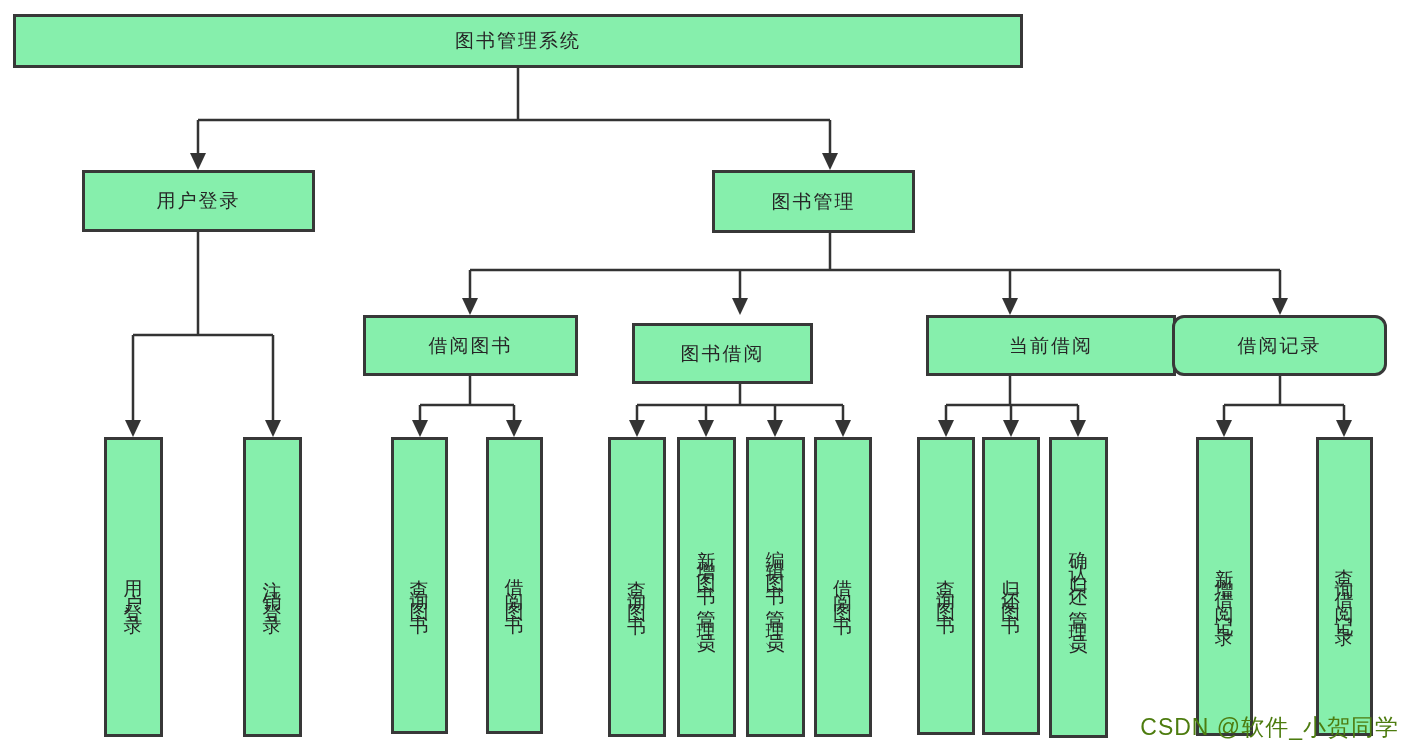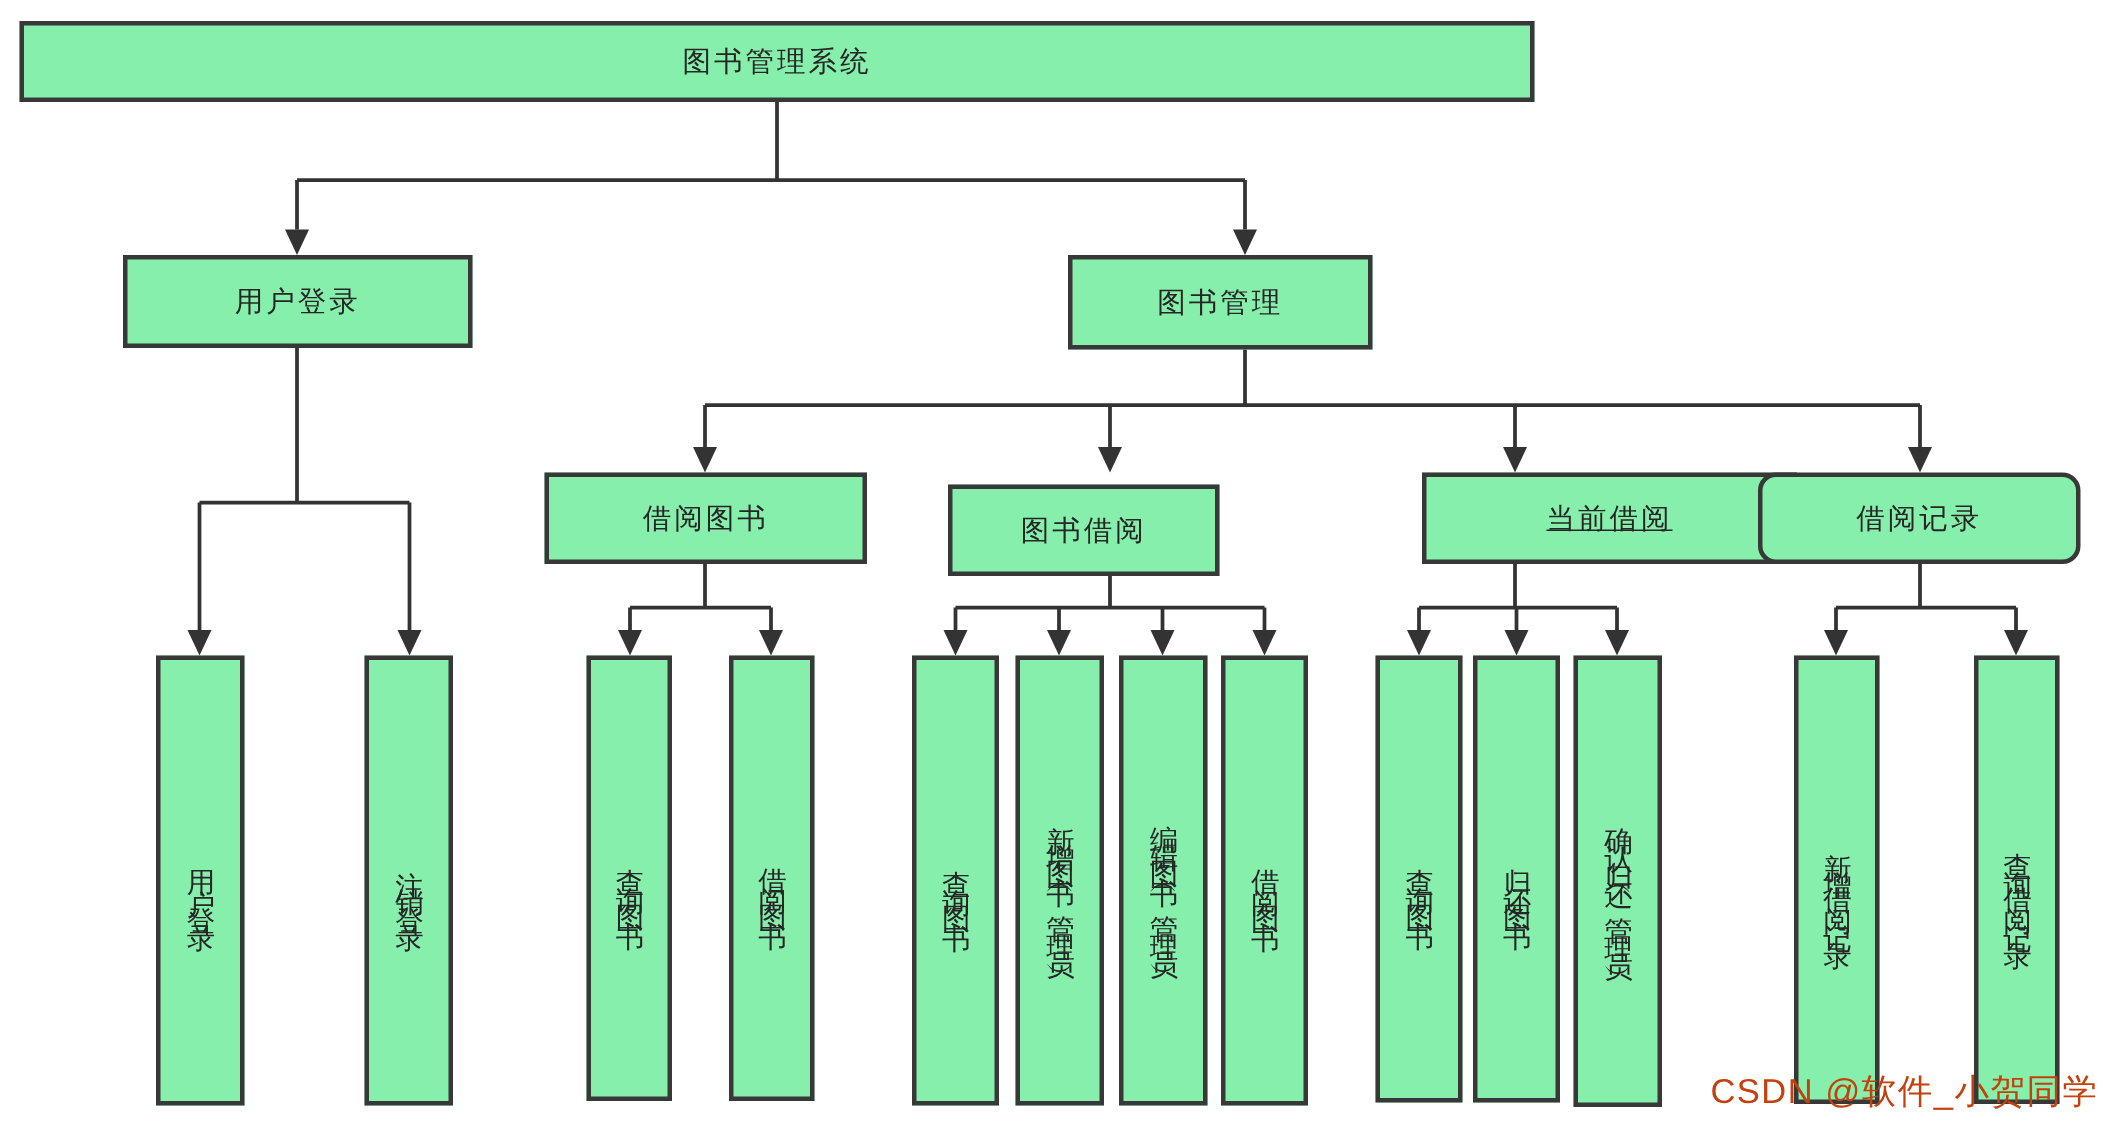--- a/index.html
+++ b/index.html
@@ -38,21 +38,21 @@
     line-height: 1;
     font-size: 19px;
     padding-top: 4px;
   }
   .leaf .lbl { display: block; }
   .watermark {
     position: absolute;
     right: 6px;
     bottom: 4px;
     font-size: 23px;
-    color: #c2410c;
+    color: #4d7c0f;
     letter-spacing: 1px;
     z-index: 3;
     white-space: nowrap;
   }
 </style>
 </head>
 <body>
 
 <div class="canvas">
 
@@ -103,21 +103,21 @@
     </g>
   </svg>
 
   <div class="node" style="left:13px; top:14px; width:1010px; height:54px;">图书管理系统</div>
 
   <div class="node" style="left:82px; top:170px; width:233px; height:62px;">用户登录</div>
   <div class="node" style="left:712px; top:170px; width:203px; height:63px;">图书管理</div>
 
   <div class="node" style="left:363px; top:315px; width:215px; height:61px;">借阅图书</div>
   <div class="node" style="left:632px; top:323px; width:181px; height:61px;">图书借阅</div>
-  <div class="node" style="left:948px; top:315px; width:250px; height:61px;text-decoration:underline;">当前借阅</div>
+  <div class="node" style="left:926px; top:315px; width:250px; height:61px;">当前借阅</div>
   <div class="node" style="left:1172px; top:315px; width:215px; height:61px;border-radius:12px;">借阅记录</div>
 
   <div class="node leaf" style="left:104px; top:437px; width:59px; height:300px;">
     <span class="lbl">用户登录</span>
   </div>
   <div class="node leaf" style="left:243px; top:437px; width:59px; height:300px;">
     <span class="lbl">注销登录</span>
   </div>
 
   <div class="node leaf" style="left:391px; top:437px; width:57px; height:297px;">

